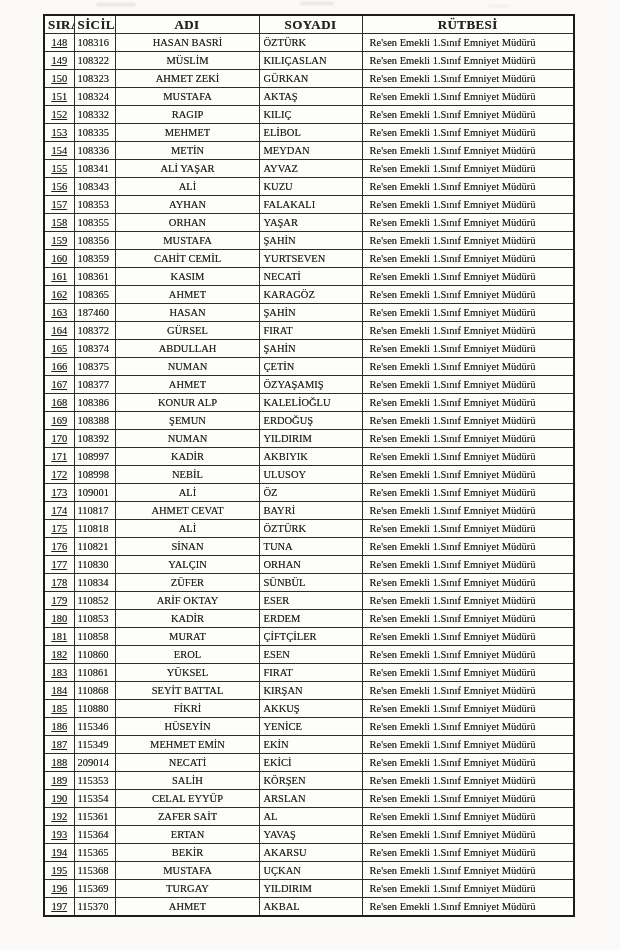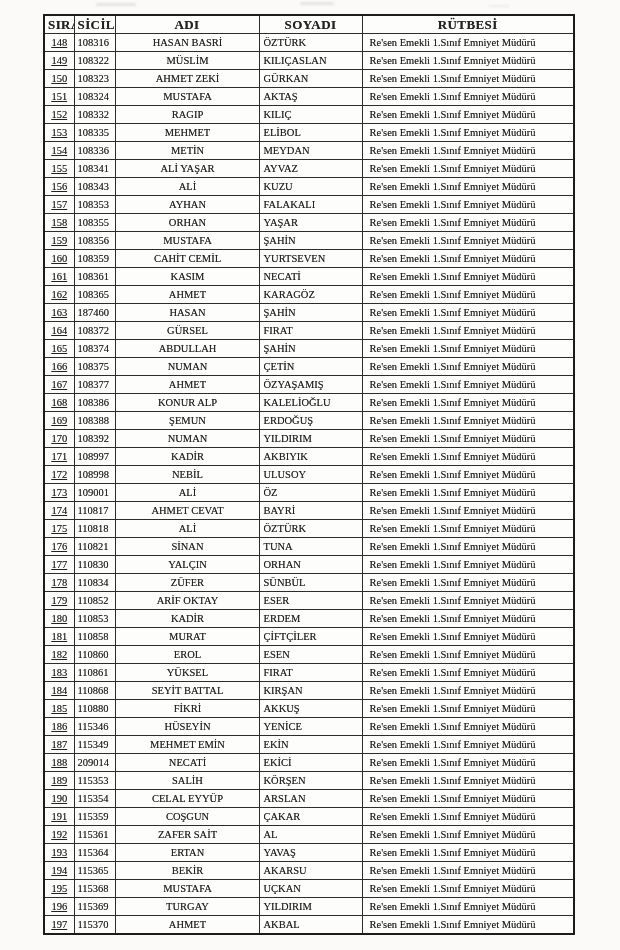--- a/index.html
+++ b/index.html
@@ -388,27 +388,20 @@
           <td class="c4">Re'sen Emekli 1.Sınıf Emniyet Müdürü</td>
         </tr>
         <tr>
           <td class="c0">190</td>
           <td class="c1">115354</td>
           <td class="c2">CELAL EYYÜP</td>
           <td class="c3">ARSLAN</td>
           <td class="c4">Re'sen Emekli 1.Sınıf Emniyet Müdürü</td>
         </tr>
         <tr>
-          <td class="c0">191</td>
-          <td class="c1">115359</td>
-          <td class="c2">COŞGUN</td>
-          <td class="c3">ÇAKAR</td>
-          <td class="c4">Re'sen Emekli 1.Sınıf Emniyet Müdürü</td>
-        </tr>
-        <tr>
           <td class="c0">192</td>
           <td class="c1">115361</td>
           <td class="c2">ZAFER SAİT</td>
           <td class="c3">AL</td>
           <td class="c4">Re'sen Emekli 1.Sınıf Emniyet Müdürü</td>
         </tr>
         <tr>
           <td class="c0">193</td>
           <td class="c1">115364</td>
           <td class="c2">ERTAN</td>

